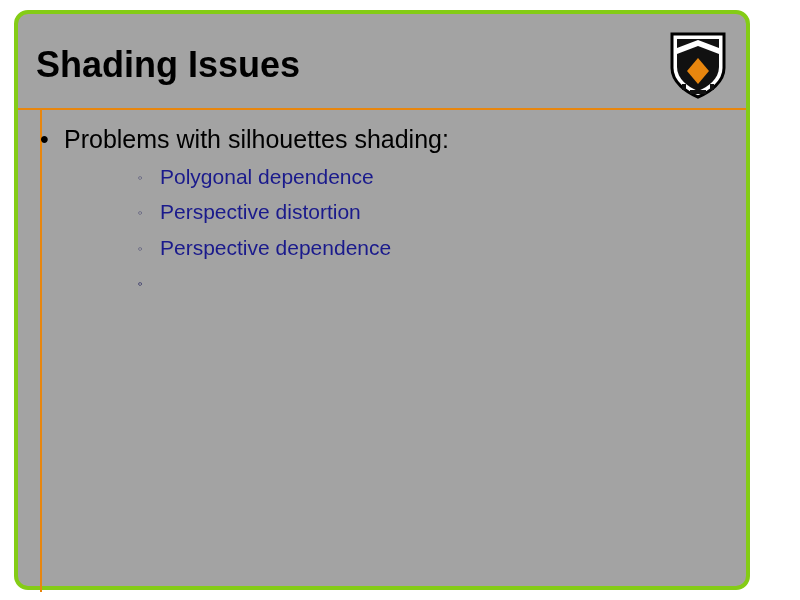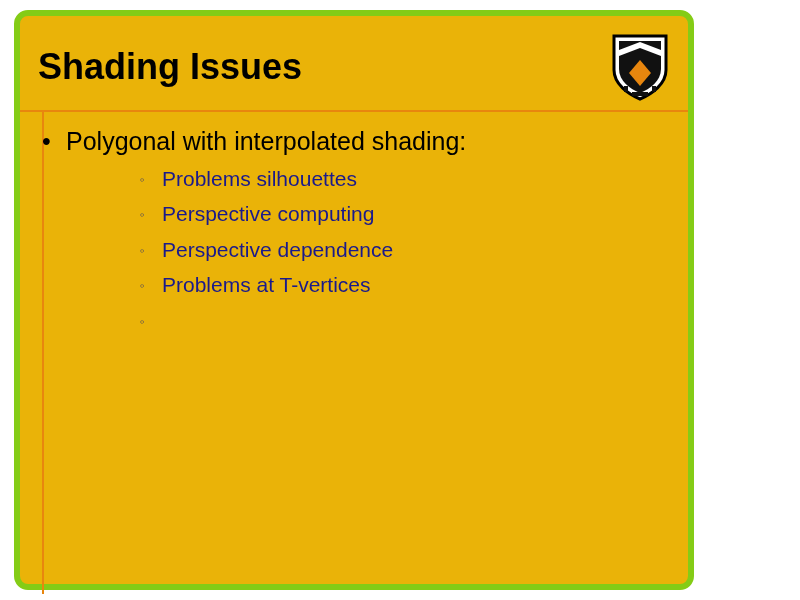--- a/index.html
+++ b/index.html
@@ -11,26 +11,26 @@
     width: 800px;
     height: 600px;
     font-family: "Liberation Sans", sans-serif;
     overflow: hidden;
   }
 
   .slide {
     position: absolute;
     left: 14px;
     top: 10px;
-    width: 680px;
+    width: 736px;
     height: 580px;
-    border: 6px solid #84cc16;
+    border: 4px solid #84cc16;
     border-radius: 14px;
     box-sizing: border-box;
-    background: #eab308;
+    background: #a3a3a3;
   }
 
   
   .left-rule {
     position: absolute;
     left: 22px;
     top: 96px;
     width: 2px;
     height: 482px;
     background: #E8860E;
@@ -140,38 +140,37 @@
       </svg>
     </div>
   </div>
 
   <div class="left-rule"></div>
 
   <div class="content">
 
     <div class="bullet-l1">
       <span class="marker">•</span>
-      <span>Polygonal with interpolated shading:</span>
+      <span>Problems with silhouettes shading:</span>
 
       <ul class="sublist">
         <li class="sub-item">
           <span class="marker">◦</span>
-          <span>Problems silhouettes</span>
+          <span>Polygonal dependence</span>
         </li>
         <li class="sub-item">
           <span class="marker">◦</span>
-          <span>Perspective computing</span>
+          <span>Perspective distortion</span>
         </li>
         <li class="sub-item">
           <span class="marker">◦</span>
           <span>Perspective dependence</span>
         </li>
         <li class="sub-item">
           <span class="marker">◦</span>
-          <span>Problems at T-vertices</span>
         </li>
         <li class="sub-item">
           <span class="marker">◦</span>
         </li>
       </ul>
     </div>
 
   </div>
 </div>
 

